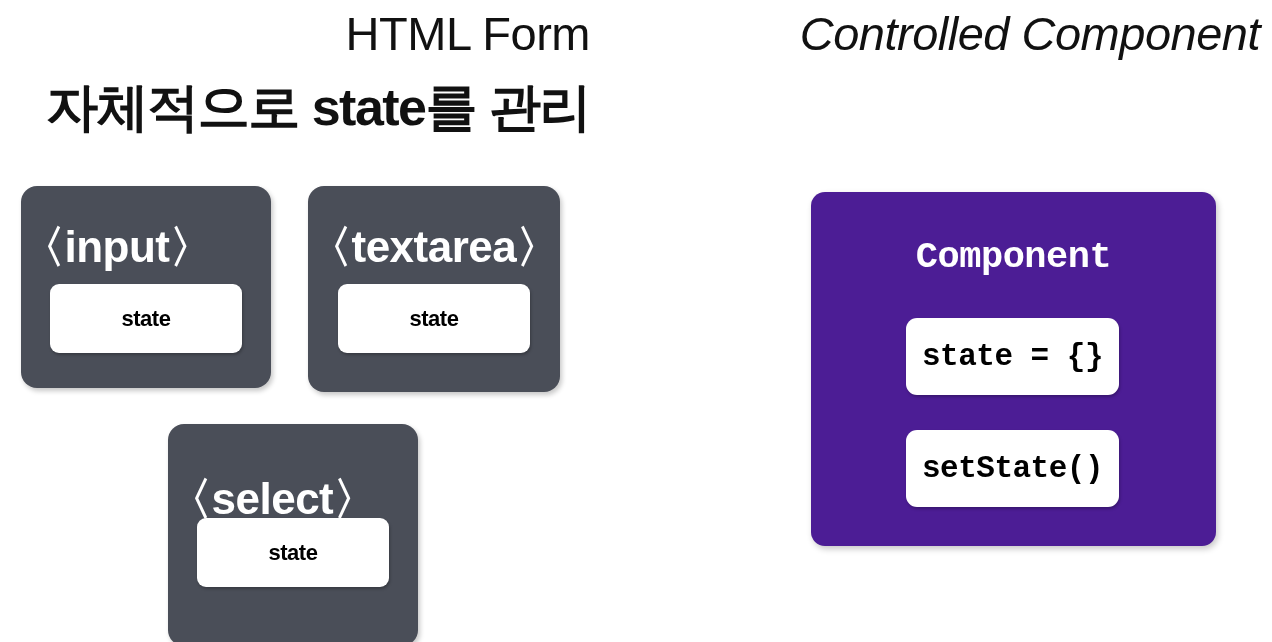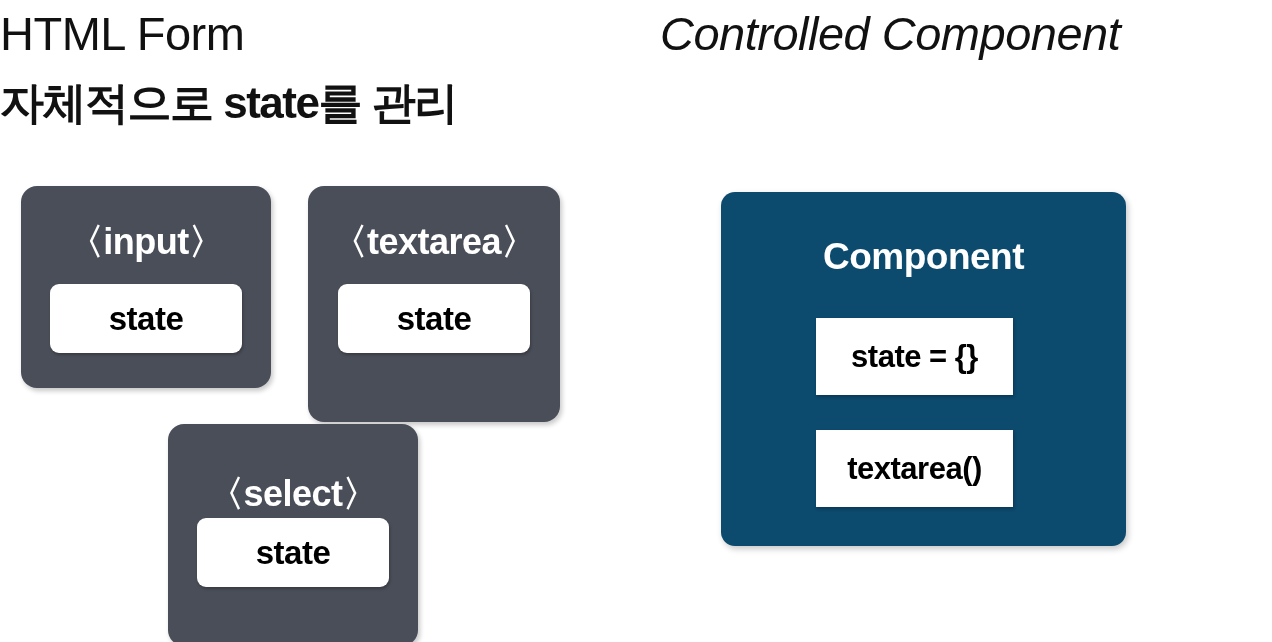--- a/index.html
+++ b/index.html
@@ -18,124 +18,124 @@
     position: relative;
     width: 1272px;
     height: 642px;
     background: #ffffff;
     overflow: hidden;
   }
 
   
   .col-head {
     position: absolute;
-    text-align: left;
+    text-align: right;
   }
   .col-head.left  { left: 0px;   top: 10px; width: 590px; }
   .col-head.right { left: 660px; top: 10px; width: 600px; font-style: italic; }
 
   .head-title {
     font-size: 47px;
     font-weight: 400;
     letter-spacing: -0.5px;
     line-height: 1.0;
     color: #111111;
     white-space: nowrap;
   }
   .head-sub {
     margin-top: 24px;
-    font-size: 44px;
+    font-size: 52px;
     font-weight: 700;
     letter-spacing: -1.5px;
     line-height: 1.0;
     color: #111111;
     white-space: nowrap;
   }
 
   
   .dark-card {
     position: absolute;
     background: #4a4e58;
     border-radius: 16px;
     box-shadow: 2px 3px 5px rgba(0,0,0,0.22);
     box-sizing: border-box;
   }
   .dark-card .tag-label {
     position: absolute;
     left: 0;
     right: 0;
-    text-align: center;
     color: #ffffff;
-    font-size: 36px;
+    font-size: 44px;
     font-weight: 700;
     letter-spacing: -0.5px;
     white-space: nowrap;
   }
   .chip {
     position: absolute;
     background: #ffffff;
     border-radius: 9px;
     box-shadow: 1px 2px 3px rgba(0,0,0,0.25);
     display: flex;
     align-items: center;
     justify-content: center;
     box-sizing: border-box;
   }
   .chip .chip-text {
     color: #000000;
-    font-size: 33px;
+    font-size: 22px;
     font-weight: 700;
     letter-spacing: -0.5px;
     white-space: nowrap;
   }
 
   
   #card-input      { left: 21px;  top: 186px; width: 250px; height: 202px; }
   #card-input      .tag-label { top: 32px; }
   #card-input      .chip      { left: 29px; top: 98px; width: 192px; height: 69px; }
 
   
-  #card-textarea   { left: 308px; top: 186px; width: 252px; height: 236px; }
+  #card-textarea   { left: 308px; top: 186px; width: 252px; height: 206px; }
   #card-textarea   .tag-label { top: 32px; }
   #card-textarea   .chip      { left: 30px; top: 98px; width: 192px; height: 69px; }
 
   
   #card-select     { left: 168px; top: 424px; width: 250px; height: 222px; }
   #card-select     .tag-label { top: 28px; margin-top: 18px; }
   #card-select     .chip      { left: 29px; top: 94px; width: 192px; height: 69px; }
 
   
   #component-box {
     position: absolute;
-    left: 721px;
+    left: 811px;
     top: 192px;
     width: 405px;
     height: 354px;
-    background: #0c4a6e;
+    background: #4c1d95;
     border-radius: 14px;
     box-shadow: 2px 3px 6px rgba(0,0,0,0.22);
     box-sizing: border-box;
+    font-family: Liberation Mono, monospace;
   }
   #component-box .component-title {
     position: absolute;
     left: 0;
     right: 0;
     top: 44px;
     text-align: center;
     color: #ffffff;
     font-size: 37px;
     font-weight: 700;
     letter-spacing: -0.5px;
     white-space: nowrap;
   }
   #component-box .chip {
     left: 95px;
-    width: 197px;
+    width: 213px;
     height: 77px;
-    border-radius: 0;
+    border-radius: 11px;
   }
   #component-box .chip .chip-text { font-size: 31px; }
   #chip-state-init { top: 126px; }
   #chip-set-state  { top: 238px; }
 </style>
 </head>
 <body>
 
 <div class="slide">
 
@@ -168,17 +168,17 @@
   <div class="col-head right">
     <div class="head-title">Controlled Component</div>
   </div>
 
   <div id="component-box">
     <div class="component-title">Component</div>
     <div class="chip" id="chip-state-init">
       <span class="chip-text">state = {}</span>
     </div>
     <div class="chip" id="chip-set-state">
-      <span class="chip-text">textarea()</span>
+      <span class="chip-text">setState()</span>
     </div>
   </div>
 
 </div>
 
 </body></html>

